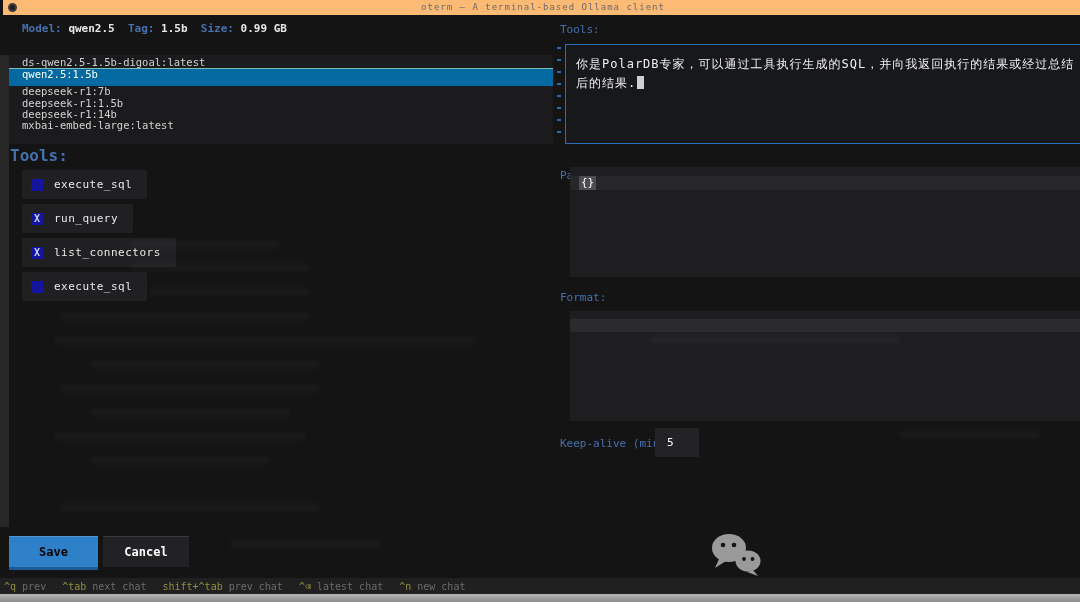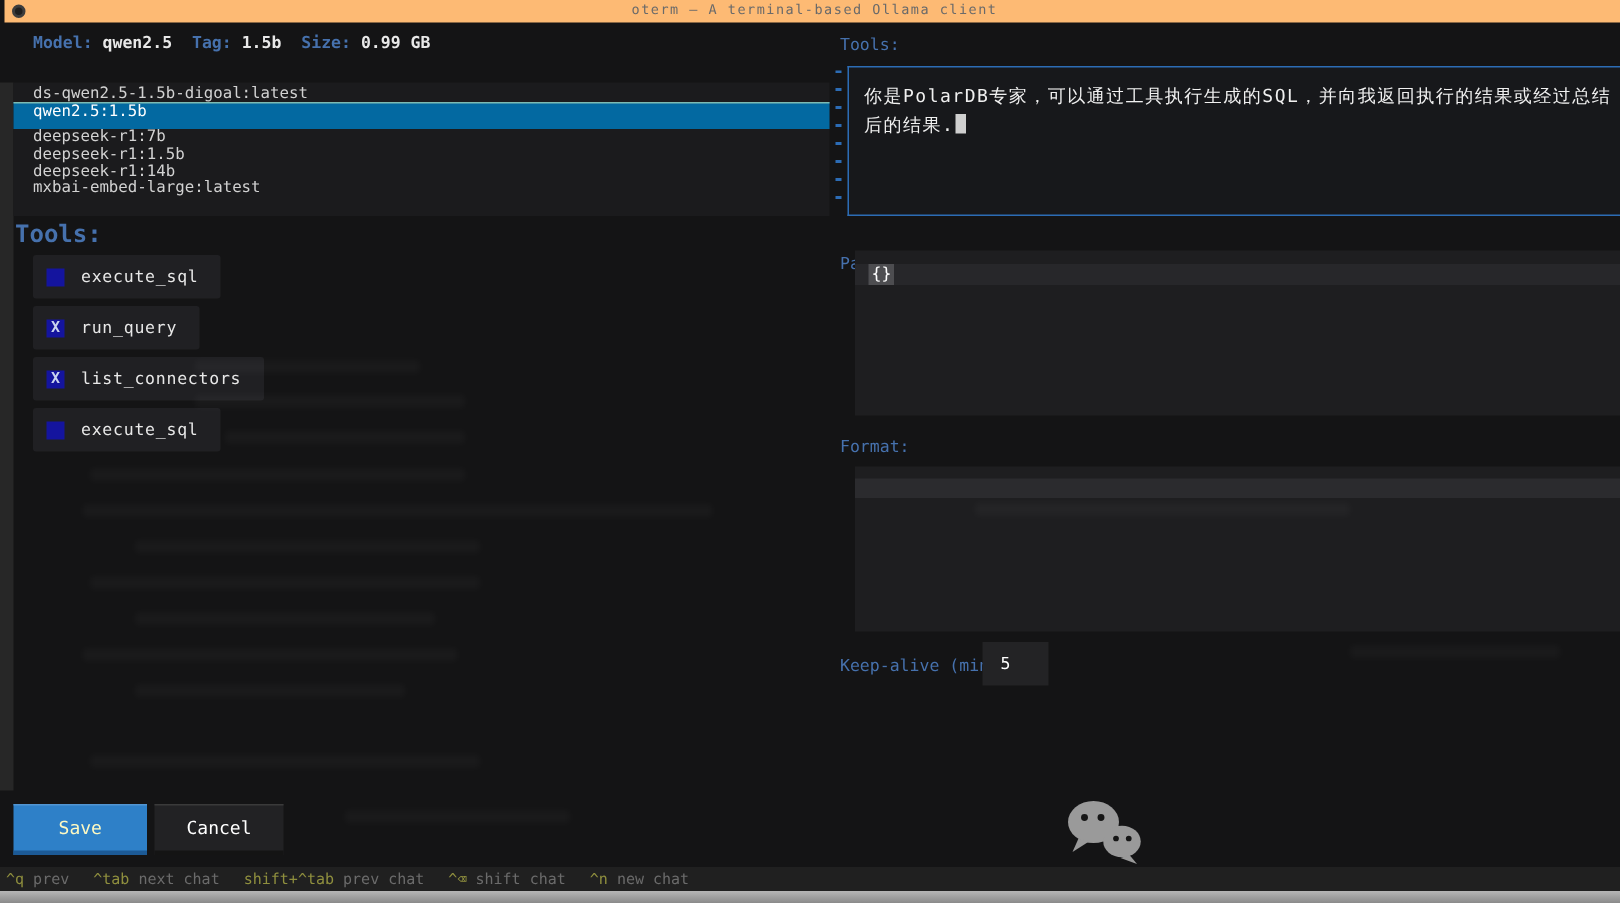--- a/index.html
+++ b/index.html
@@ -68,25 +68,25 @@
   .format-line { position:absolute; left:0; top:8px; width:100%; height:13px; background:#2b2b2e; }
 
   .keepalive-label { position:absolute; left:560px; top:437px; font-size:11px; color:#4671ad; }
   .keepalive-input { position:absolute; left:655px; top:428px; width:44px; height:29px;
                      background:#232325; color:#ffffff; font-size:11px; line-height:29px;
                      padding-left:12px; }
 
   
   .save-btn { position:absolute; left:9px; top:536px; width:89px; height:34px;
               background:#2e80c8; border:none; border-top:1px solid #5295d2;
-              border-bottom:3px solid #1c5a96; color:#fef9c3; font-weight:normal;
+              border-bottom:3px solid #1c5a96; color:#000000; font-weight:bold;
               font-size:12px; font-family:"DejaVu Sans Mono",monospace; cursor:pointer; }
   .cancel-btn { position:absolute; left:103px; top:536px; width:86px; height:34px;
                 background:#222224; border:none; border-top:1px solid #3a3a3a;
-                border-bottom:3px solid #141414; color:#ffffff; font-weight:normal;
+                border-bottom:3px solid #141414; color:#ffffff; font-weight:bold;
                 font-size:12px; font-family:"DejaVu Sans Mono",monospace; cursor:pointer; }
 
   
   .footerbar { position:absolute; left:0; top:578px; width:1080px; height:16px;
                background:#202020; display:flex; align-items:center; gap:16px;
                padding-left:4px; font-size:10px; }
   .sc { white-space:pre; }
   .sc .key { color:#8f8f3e; }
   .sc .lbl { color:#6b6b6b; }
 
@@ -167,21 +167,21 @@
   <div class="keepalive-label">Keep-alive (min)</div>
   <div class="keepalive-input">5</div>
 
   <button class="save-btn">Save</button>
   <button class="cancel-btn">Cancel</button>
 
   <div class="footerbar" id="footer-shortcuts">
       <span class="sc"><span class="key">^q</span><span class="lbl"> prev</span></span>
       <span class="sc"><span class="key">^tab</span><span class="lbl"> next chat</span></span>
       <span class="sc"><span class="key">shift+^tab</span><span class="lbl"> prev chat</span></span>
-      <span class="sc"><span class="key">^⌫</span><span class="lbl"> shift chat</span></span>
+      <span class="sc"><span class="key">^⌫</span><span class="lbl"> latest chat</span></span>
       <span class="sc"><span class="key">^n</span><span class="lbl"> new chat</span></span>
     </div>
 
   <div class="bottom-strip"></div>
 
   <div class="watermark">
     <span>
       <svg width="52" height="46" viewBox="0 0 52 46">
         <ellipse cx="19" cy="17" rx="17" ry="14" fill="#9a9a9a"></ellipse>
         <path d="M9 28 L5 37 L16 30 Z" fill="#9a9a9a"></path>

